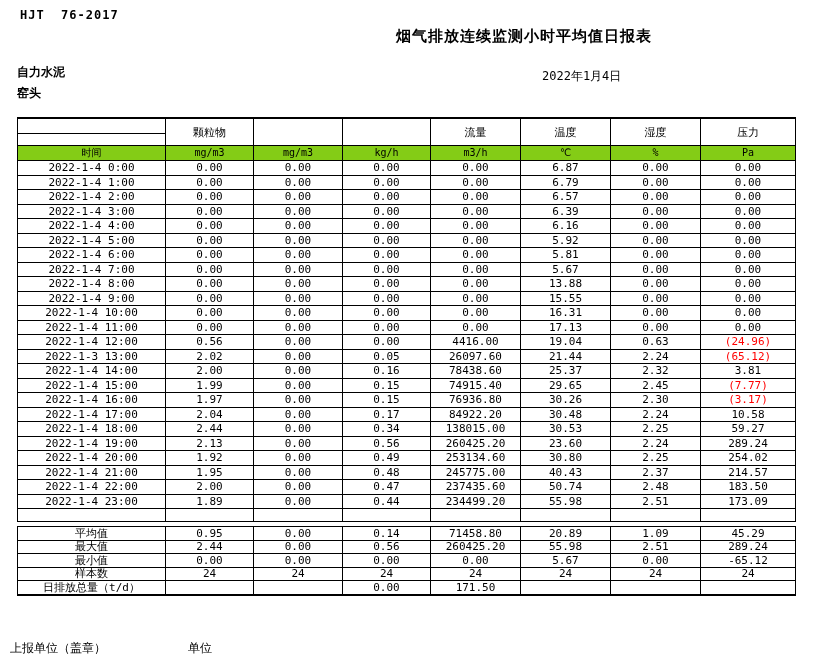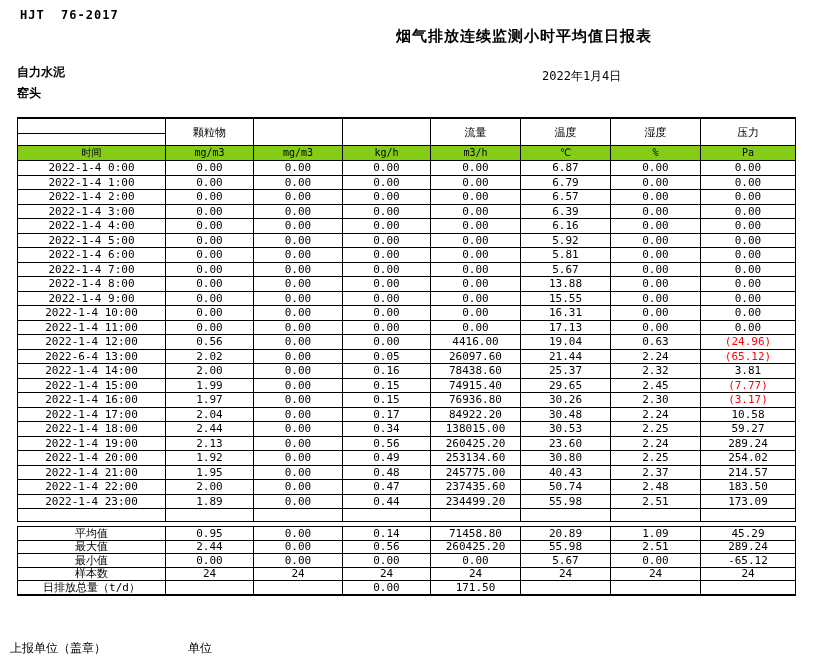--- a/index.html
+++ b/index.html
@@ -216,21 +216,21 @@
           <td class="">2022-1-4 12:00</td>
           <td class="">0.56</td>
           <td class="">0.00</td>
           <td class="">0.00</td>
           <td class="">4416.00</td>
           <td class="">19.04</td>
           <td class="">0.63</td>
           <td class="neg">(24.96)</td>
         </tr>
         <tr class="data-row">
-          <td class="">2022-6-4 13:00</td>
+          <td class="">2022-1-3 13:00</td>
           <td class="">2.02</td>
           <td class="">0.00</td>
           <td class="">0.05</td>
           <td class="">26097.60</td>
           <td class="">21.44</td>
           <td class="">2.24</td>
           <td class="neg">(65.12)</td>
         </tr>
         <tr class="data-row">
           <td class="">2022-1-4 14:00</td>

